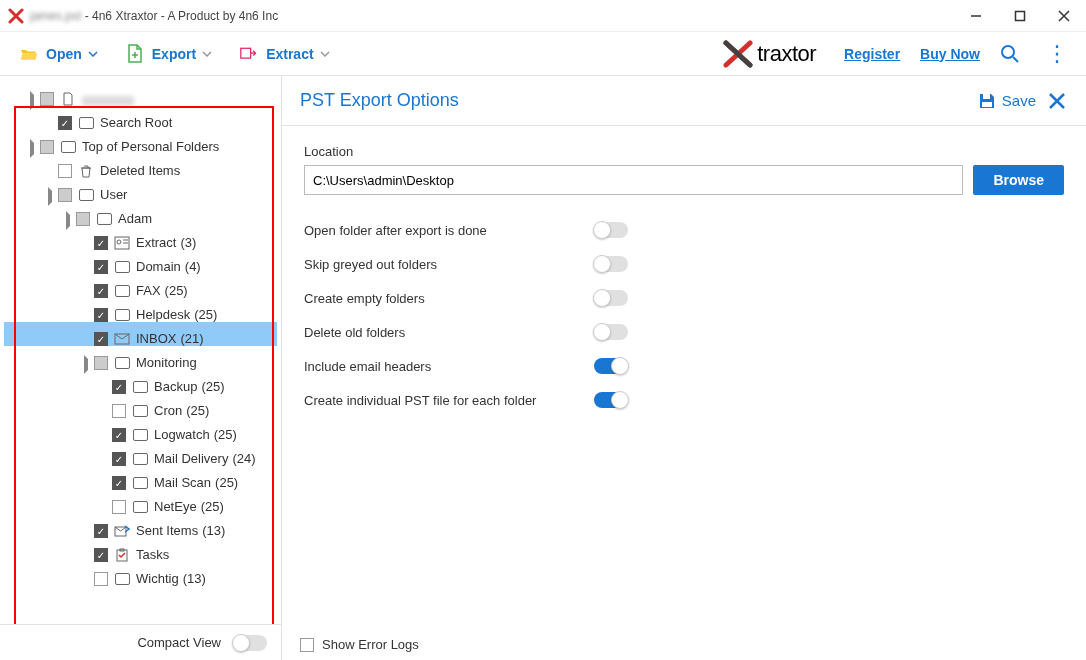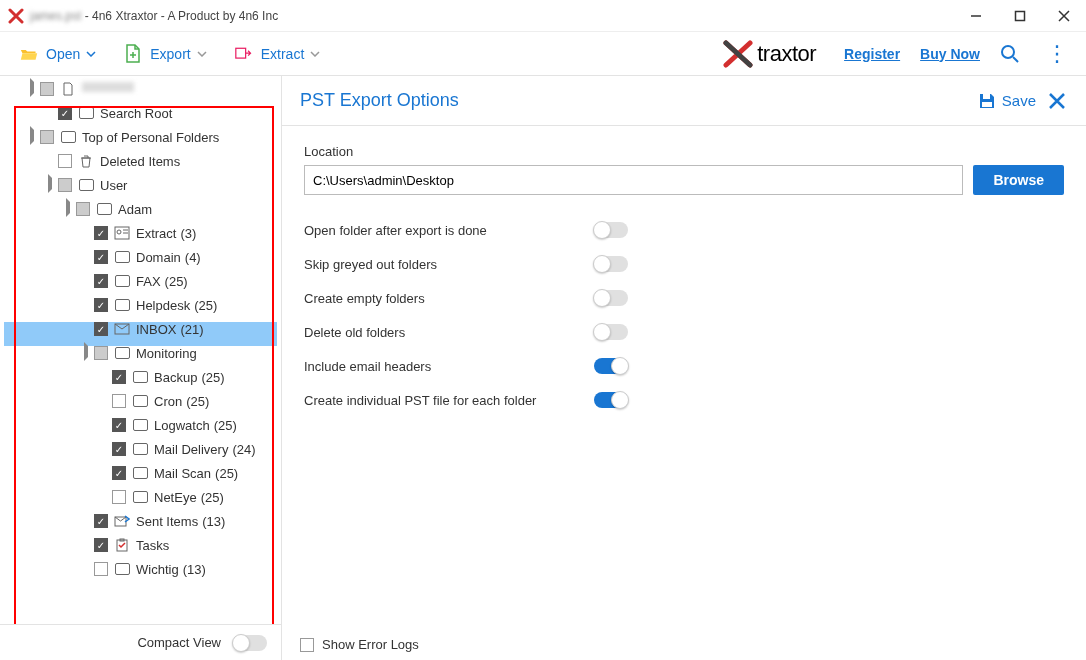--- a/index.html
+++ b/index.html
@@ -6,35 +6,35 @@
   body { background: #fff; width: 1086px; height: 660px; overflow: hidden; font-size: 13px; color: #333; }
 
   .titlebar { height: 32px; display: flex; align-items: center; padding: 0 0 0 8px; background: #fff; border-bottom: 1px solid #eee; }
   .titlebar .logo { width: 16px; height: 16px; margin-right: 6px; }
   .titlebar .title-text { font-size: 12px; color: #444; }
   .titlebar .title-text .blurred { filter: blur(2px); color:#888; }
   .win-controls { margin-left: auto; display: flex; height: 100%; }
   .win-btn { width: 44px; display: flex; align-items: center; justify-content: center; color: #333; }
 
   .toolbar { height: 44px; display: flex; align-items: center; padding: 0 12px; border-bottom: 1px solid #e3e3e3; background: #fff; }
-  .tb-btn { display: flex; align-items: center; padding: 4px 8px; margin-right: 12px; color: #1976d2; font-weight: 400; font-size: 14px; cursor: pointer; }
+  .tb-btn { display: flex; align-items: center; padding: 4px 8px; margin-right: 12px; color: #1976d2; font-weight: 700; font-size: 14px; cursor: pointer; }
   .tb-btn .icon-slot { margin-right: 8px; width: 18px; height: 18px; display:flex;align-items:center;justify-content:center;}
   .tb-chevron { margin-left: 6px; }
   .tb-right { margin-left: auto; display: flex; align-items: center; gap: 20px; }
   .brand { display: flex; align-items: center; margin-right: 8px; }
   .brand .brand-text { font-size: 22px; font-weight: 400; color: #000; margin-left: 4px; letter-spacing: -0.5px;}
   .link-btn { color: #1976d2; font-weight: 600; font-size: 14px; cursor: pointer; text-decoration: underline; }
   .kebab { color: #1976d2; font-size: 22px; cursor: pointer; padding: 0 6px; }
 
   .content { display: flex; height: calc(660px - 32px - 44px); }
   .sidebar { width: 282px; border-right: 1px solid #e3e3e3; display:flex; flex-direction:column; position:relative;}
   .tree-wrap { position:relative; flex:1; overflow:hidden; }
   .redbox { position:absolute; top:30px; left:14px; width:260px; height:556px; border:2px solid #f00; pointer-events:none; z-index:5;}
   .tree { padding: 6px 4px; }
-  .tree-row { display:flex; align-items:flex-start; height:24px; white-space:nowrap; position:relative;}
+  .tree-row { display:flex; align-items:flex-end; height:24px; white-space:nowrap; position:relative;}
   .tree-row.selected { background:#90caf9; }
   .expander { width:12px; text-align:center; color:#555; font-size:10px; cursor:pointer; position:absolute;}
   .checkbox { width:14px; height:14px; border:1px solid #999; margin-right:6px; display:inline-flex; align-items:center; justify-content:center; font-size:10px; color:#fff;}
   .checkbox.checked { background:#555; border-color:#555; }
   .checkbox.checked::after { content:"✓"; }
   .checkbox.indet::after { content:""; }
   .checkbox.indet { background:#ccc; border-color:#999; }
   .node-icon { width:16px; height:14px; margin-right:6px; display:inline-flex; align-items:center; justify-content:center;}
   .folder-icon { border:1.5px solid #666; border-radius:2px; width:15px; height:12px; }
   .node-label { font-size:13px; }

